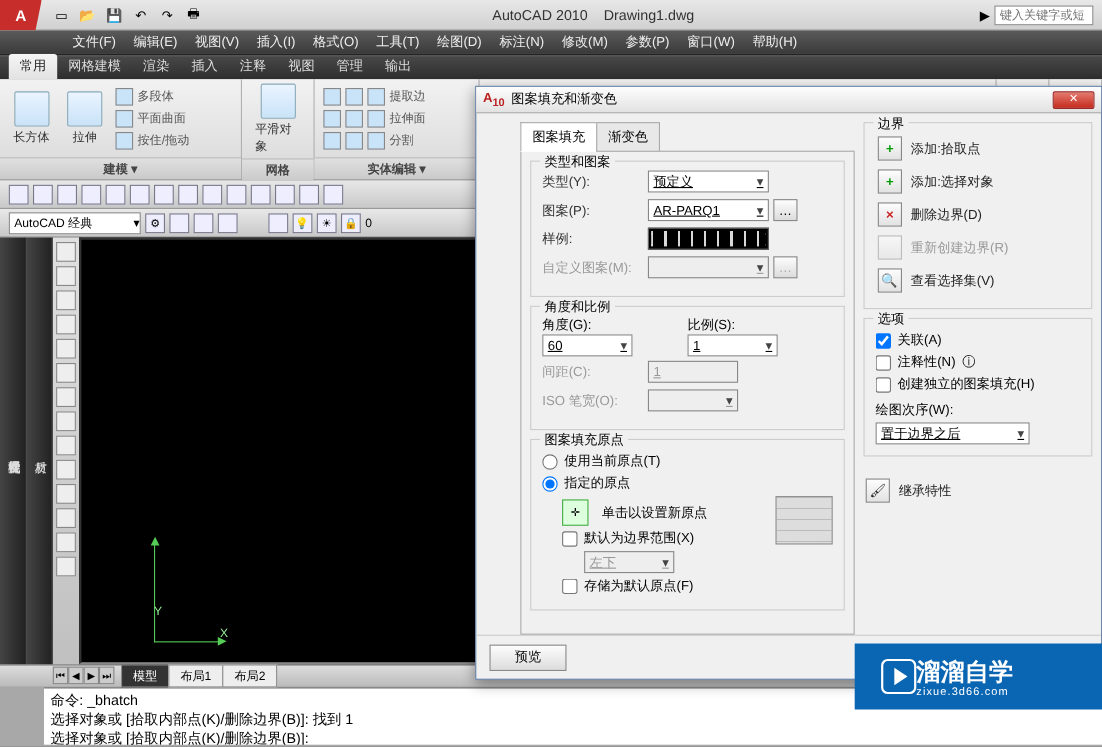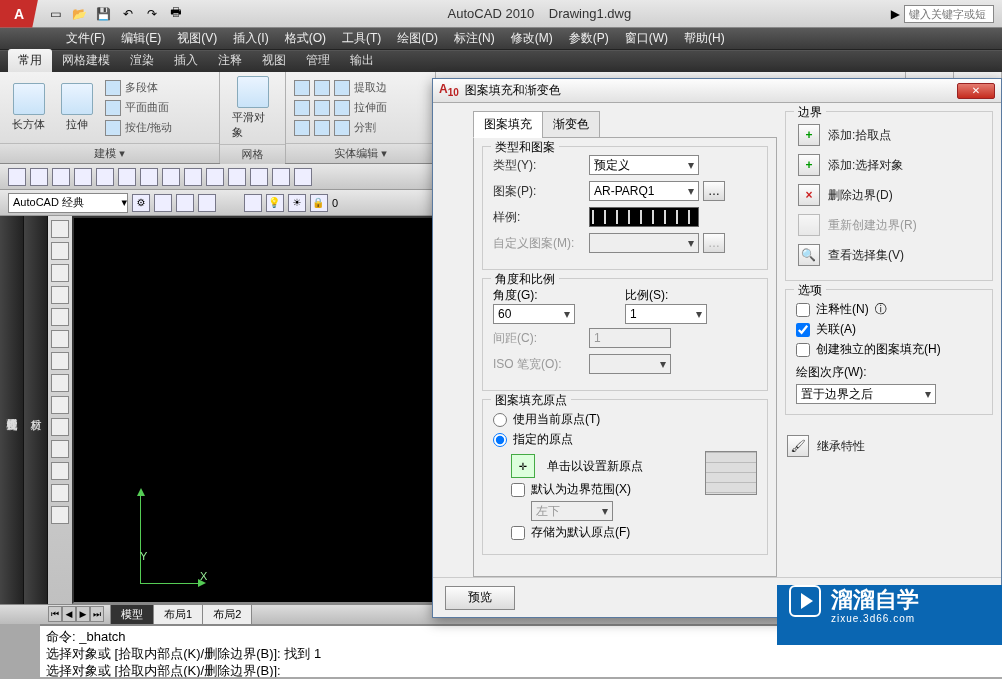--- a/index.html
+++ b/index.html
@@ -18,21 +18,21 @@
 
 
 .ribbon-tabs { height: 22px; background: linear-gradient(#484848, #2e2e2e); display: flex; align-items: flex-end; padding-left: 8px; border-top: 1px solid #555; }
 .ribbon-tab { padding: 3px 10px; color: #ddd; font-size: 12px; }
 .ribbon-tab.active { background: linear-gradient(#f5f5f5, #e2e2e2); color: #222; border-radius: 3px 3px 0 0; }
 
 
 .ribbon { height: 92px; background: linear-gradient(#f2f2f2, #d8d8d8); display: flex; border-bottom: 1px solid #888; }
 .panel { border-right: 1px solid #b0b0b0; display: flex; flex-direction: column; }
 .panel-body { flex: 1; display: flex; align-items: center; padding: 2px 6px; gap: 4px; }
-.panel-title { font-size: 11px; text-align: center; color: #444; padding: 2px 0; background: linear-gradient(#e0e0e0, #cacaca); border-top: 1px solid #bbb; }
+.panel-title { font-size: 11px; text-align: center; color: #444; padding: 2px 0; background: linear-gradient(#e0e0e0, #cacaca); border-top: 1px solid #bbb; font-weight: bold; }
 .big-btn { display: flex; flex-direction: column; align-items: center; justify-content: center; padding: 2px 6px; font-size: 11px; color: #333; }
 .big-btn .ic { width: 32px; height: 32px; border: 1px solid #8ab; background: linear-gradient(#eaf4ff, #c9e3f8); margin-bottom: 2px; border-radius: 2px; }
 .small-row { display: flex; flex-direction: column; gap: 2px; font-size: 11px; color: #555; }
 .small-btn { display: flex; align-items: center; gap: 4px; padding: 1px 2px; }
 .small-ic { width: 16px; height: 16px; background: #c9e3f8; border: 1px solid #888; }
 
 
 .toolbar-row { height: 26px; background: linear-gradient(#e8e8e8, #c8c8c8); display: flex; align-items: center; padding: 0 8px; gap: 4px; border-bottom: 1px solid #999; }
 .tb-ic { width: 18px; height: 18px; background: #eef; border: 1px solid #778; display: flex; align-items: center; justify-content: center; font-size: 10px; }
 .workspace-combo { width: 120px; height: 20px; background: #fff; border: 1px solid #888; font-size: 11px; padding-left: 4px; display: flex; align-items: center; }
@@ -70,21 +70,21 @@
 .dlg-right { flex: 1; padding: 8px 8px 8px 0; }
 .tabs { display: flex; }
 .tab { padding: 4px 10px; border: 1px solid #aaa; background: #e8e8e8; font-size: 12px; margin-right: -1px; }
 .tab.active { background: #fff; border-bottom: 1px solid #fff; }
 .tab-panel { border: 1px solid #aaa; padding: 8px; background: #f0f0f0; margin-top: -1px; height: 440px; overflow: hidden; }
 .group { border: 1px solid #ccc; padding: 8px 10px 10px; margin-bottom: 8px; position: relative; }
 .group-title { position: absolute; top: -8px; left: 8px; background: #f0f0f0; padding: 0 4px; font-size: 12px; }
 .frow { display: flex; align-items: center; margin-bottom: 6px; font-size: 12px; }
 .frow label { width: 96px; color: #333; }
 .frow label.disabled { color: #999; }
-.sel { width: 110px; height: 20px; border: 1px solid #888; background: #fff; font-size: 12px; padding-left: 4px; display: flex; align-items: center; justify-content: space-between; }
+.sel { width: 110px; height: 20px; border: 1px solid #888; background: #fff; font-size: 12px; padding-left: 4px; display: flex; align-items: center; justify-content: space-between; text-decoration: underline; }
 .sel .arr { width: 14px; text-align: center; color: #444; }
 .sel.disabled { background: #eee; color: #999; }
 .mini-btn { width: 22px; height: 20px; border: 1px solid #888; background: linear-gradient(#fdfdfd, #dcdcdc); margin-left: 4px; text-align: center; line-height: 18px; }
 .swatch { width: 110px; height: 20px; border: 1px solid #666; background: #000; position: relative; }
 .swatch::after { content: ''; position: absolute; inset: 2px; background: repeating-linear-gradient(90deg, #fff 0 2px, #000 2px 12px), repeating-linear-gradient(0deg, #fff 0 2px, transparent 2px 10px); opacity: .85; }
 .halfcols { display: flex; gap: 0; }
 .halfcols > div { flex: 1; }
 .chk { display: flex; align-items: center; gap: 6px; font-size: 12px; margin: 3px 0; }
 .chk input { width: 14px; height: 14px; }
 .origin-ic { display: inline-flex; width: 24px; height: 24px; border: 1px solid #4a4; background: #dfd; align-items: center; justify-content: center; margin-right: 6px; font-size: 10px; }
@@ -94,21 +94,21 @@
 .side-ic { width: 22px; height: 22px; border: 1px solid #888; background: linear-gradient(#fdfdfd, #e2e2e2); display: flex; align-items: center; justify-content: center; font-size: 12px; }
 .side-ic .plus { color: #090; font-weight: bold; }
 .side-ic .x { color: #c22; font-weight: bold; }
 .side-ic .mag { color: #336; }
 .dlg-footer { height: 40px; display: flex; align-items: center; padding: 0 12px; gap: 10px; border-top: 1px solid #ccc; }
 .btn { min-width: 70px; height: 24px; border: 1px solid #888; background: linear-gradient(#fdfdfd, #dcdcdc); font-size: 12px; padding: 0 10px; }
 .btn.primary { border: 1px solid #3a6ea5; background: linear-gradient(#eaf3ff, #cfe4ff); }
 .spacer { flex: 1; }
 
 
-.watermark { position: absolute; right: 0; bottom: 34px; width: 225px; height: 60px; background: #0a66b2; color: #fff; display: flex; gap: 10px; padding: 0 12px; font-size: 22px; font-weight: bold; }
+.watermark { position: absolute; right: 0; bottom: 34px; width: 225px; height: 60px; background: #0a66b2; color: #fff; display: flex; align-items: center; padding: 0 24px; font-size: 22px; font-weight: bold; }
 .wm-ic { width: 32px; height: 32px; border: 2px solid #fff; border-radius: 6px; display: flex; align-items: center; justify-content: center; }
 .wm-ic::before { content: ''; width: 0; height: 0; border-left: 12px solid #fff; border-top: 8px solid transparent; border-bottom: 8px solid transparent; margin-left: 3px; }
 .wm-sub { font-size: 10px; font-weight: normal; letter-spacing: 1px; display: block; margin-top: -2px; }
 </style>
 </head>
 <body>
 
 <div class="titlebar">
   <div class="app-logo">A</div>
   <div class="qat-btn">▭</div>
@@ -458,27 +458,27 @@
         <div class="side-btn">
             <div class="side-ic">
               <span class="mag">🔍</span>
             </div>
             <span>查看选择集(V)</span>
           </div>
       </div>
       <div class="group">
         <div class="group-title">选项</div>
         <div class="chk">
+            <input type="checkbox" checked="" style="">
+            <span>关联(A)</span>
+          </div>
+        <div class="chk">
             <input type="checkbox" style="">
             <span>注释性(N)</span> 
             <span>ⓘ</span>
-          </div>
-        <div class="chk">
-            <input type="checkbox" checked="" style="">
-            <span>关联(A)</span>
           </div>
         <div class="chk">
             <input type="checkbox" style="">
             <span>创建独立的图案填充(H)</span>
           </div>
         <div style="margin-top:6px">绘图次序(W):</div>
         <div class="sel" style="width:140px;margin-top:3px">
             <span>置于边界之后</span>
             <span class="arr">▾</span>
           </div>

